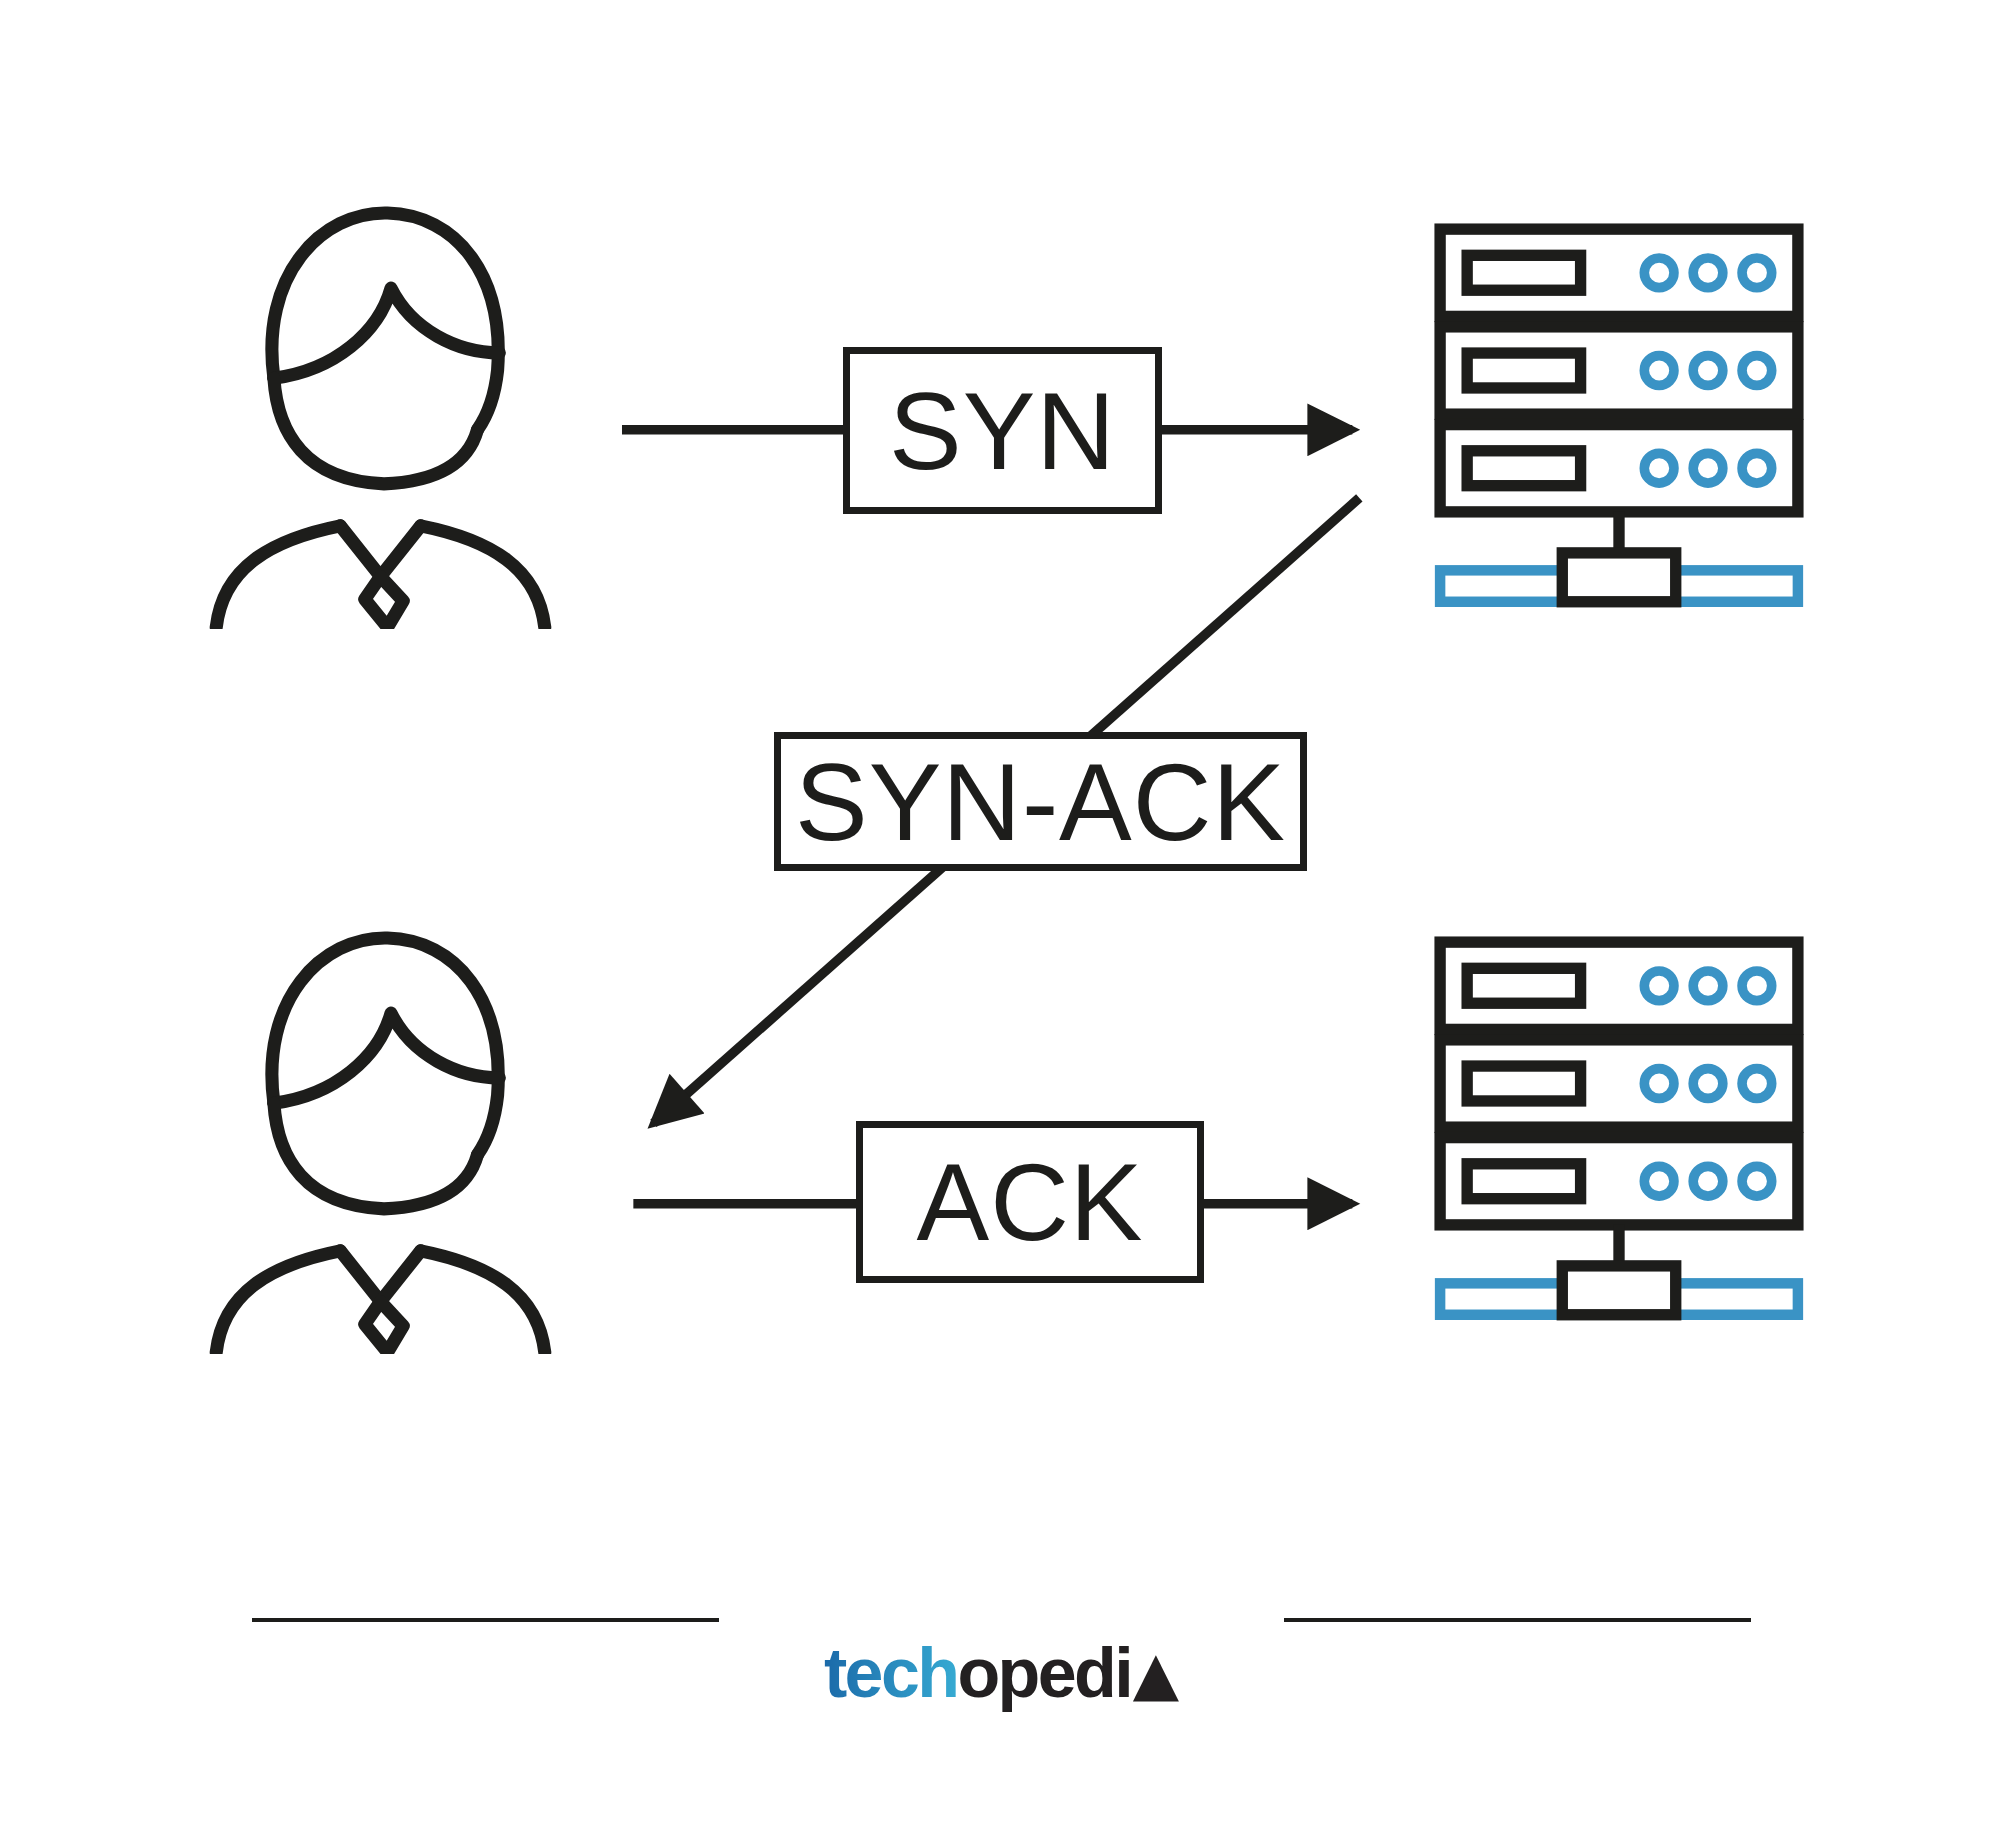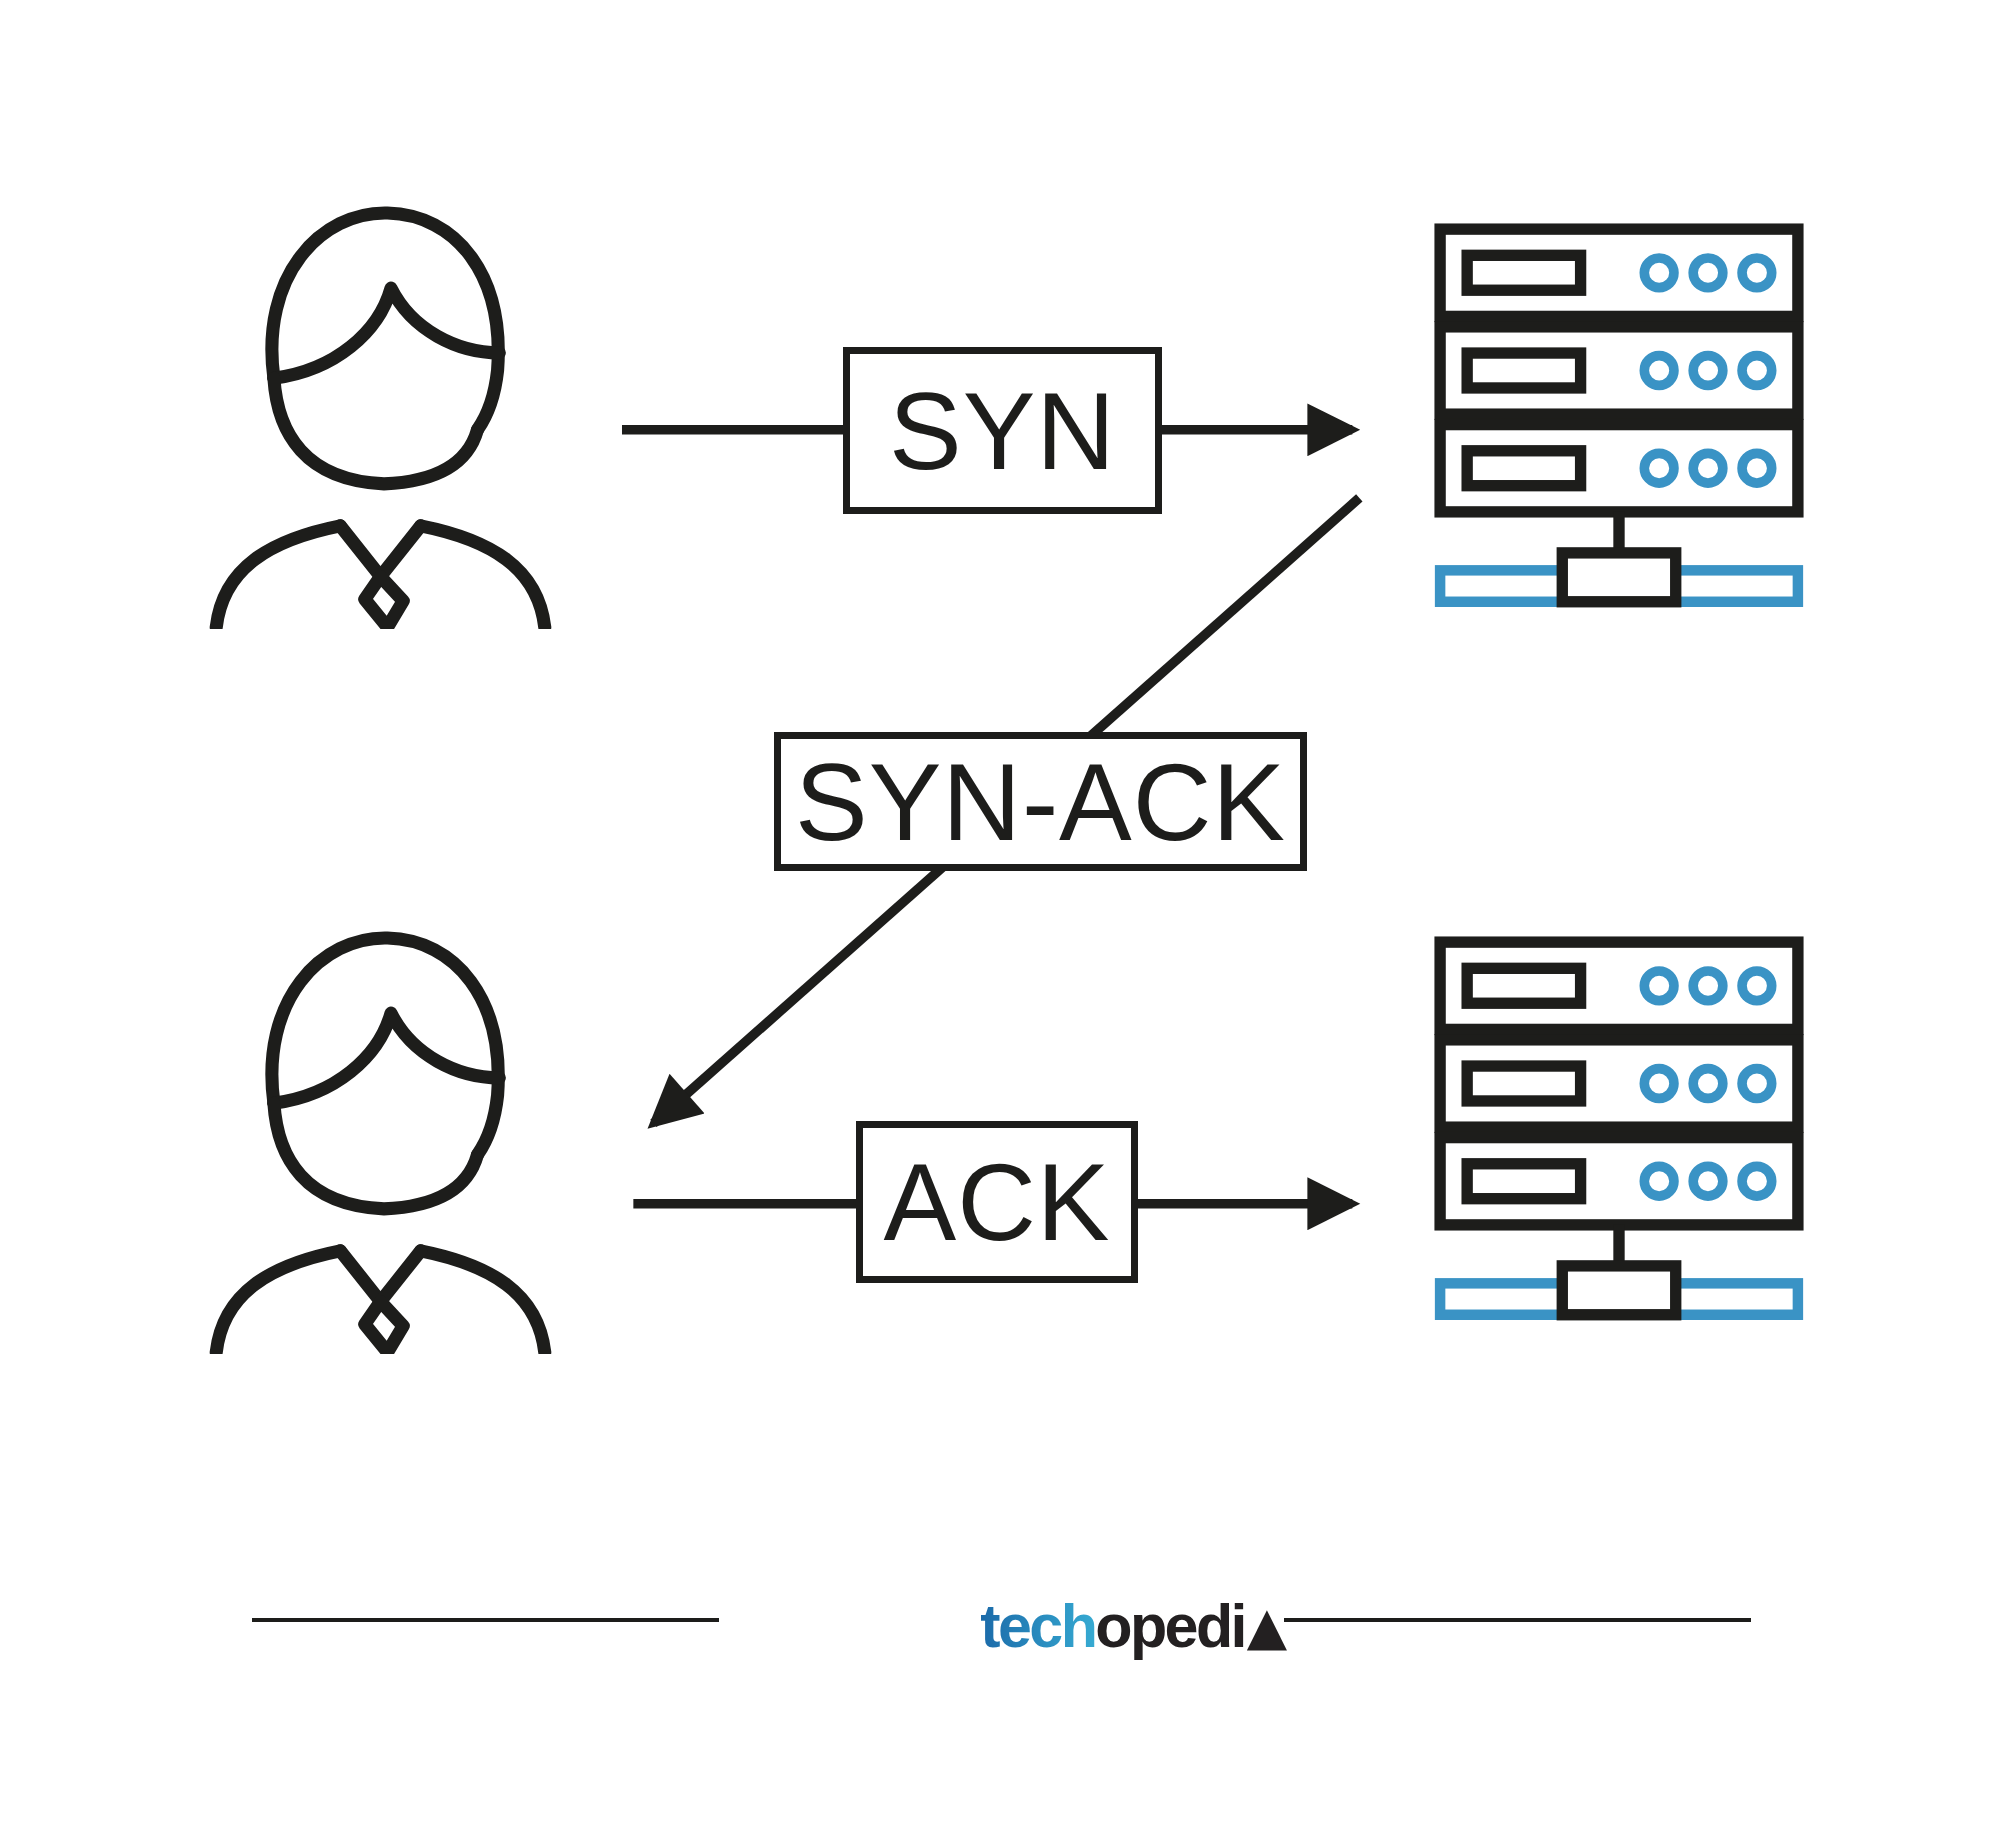--- a/index.html
+++ b/index.html
@@ -18,23 +18,23 @@
   .icon{position:absolute;z-index:2;}
   .stroke{fill:none;stroke:var(--outline);stroke-width:15;stroke-linecap:round;stroke-linejoin:round;}
   .srv{fill:none;stroke:var(--outline);stroke-width:13;stroke-linejoin:miter;}
   .srv-fill{fill:#ffffff;stroke:var(--outline);stroke-width:13;}
   .blue{fill:none;stroke:var(--accent);stroke-width:11;}
   .blue-bar{fill:none;stroke:var(--accent);stroke-width:12;}
   .label-box{position:absolute;background:#ffffff;border:7.9px solid var(--outline);
     display:flex;align-items:center;justify-content:center;
     font-weight:normal;font-size:109px;letter-spacing:0.9px;color:var(--outline);z-index:3;}
   .divider{position:absolute;height:4.4px;background:var(--outline);z-index:2;}
-  .logo{position:absolute;left:716px;top:1571px;width:571px;height:109px;z-index:2;
-    display:flex;align-items:center;justify-content:flex-end;
-    font-weight:bold;font-size:61px;letter-spacing:-2.6px;white-space:nowrap;}
+  .logo{position:absolute;left:716px;top:1618px;width:571px;height:109px;z-index:2;
+    display:flex;align-items:center;justify-content:center;
+    font-weight:bold;font-size:70px;letter-spacing:-2.6px;white-space:nowrap;}
   .logo .blue-txt{
     background:linear-gradient(90deg,var(--logo-blue-start),var(--logo-blue-end));
     -webkit-background-clip:text;background-clip:text;
     color:var(--logo-blue-start);-webkit-text-fill-color:transparent;}
   .logo .dark-txt{color:var(--logo-dark);}
   .logo .tri{color:var(--logo-dark);letter-spacing:0;margin-left:1.7px;font-family:"DejaVu Sans", sans-serif;font-size:0.86em;}
 </style>
 </head>
 <body>
 
@@ -99,21 +99,21 @@
   </svg>
 
   <svg class="icon" style="left:1434px;top:936px" width="370" height="391" viewBox="0 0 424 448">
     <use href="#server"></use>
   </svg>
 
   <div class="label-box" style="left:843px;top:347px;width:319px;height:167px">SYN</div>
 
   <div class="label-box" style="left:774px;top:732px;width:533px;height:139px">SYN-ACK</div>
 
-  <div class="label-box" style="left:856px;top:1121px;width:282px;height:162px">ACK</div>
+  <div class="label-box" style="left:856px;top:1121px;width:348px;height:162px">ACK</div>
 
   <div class="divider" style="left:252px;top:1618px;width:467px"></div>
 
   <div class="logo">
     <span class="blue-txt">tech</span>
       <span class="dark-txt">opedi</span>
       <span class="tri">▲</span>
   </div>
 
   <div class="divider" style="left:1284px;top:1618px;width:467px"></div>

